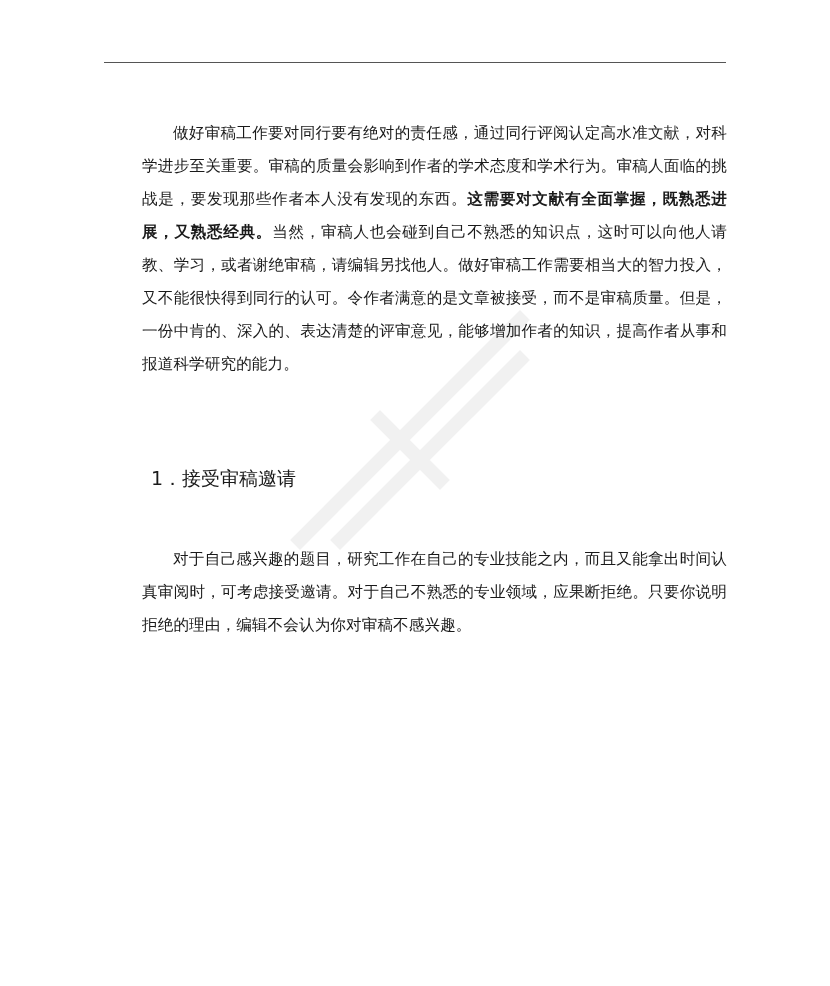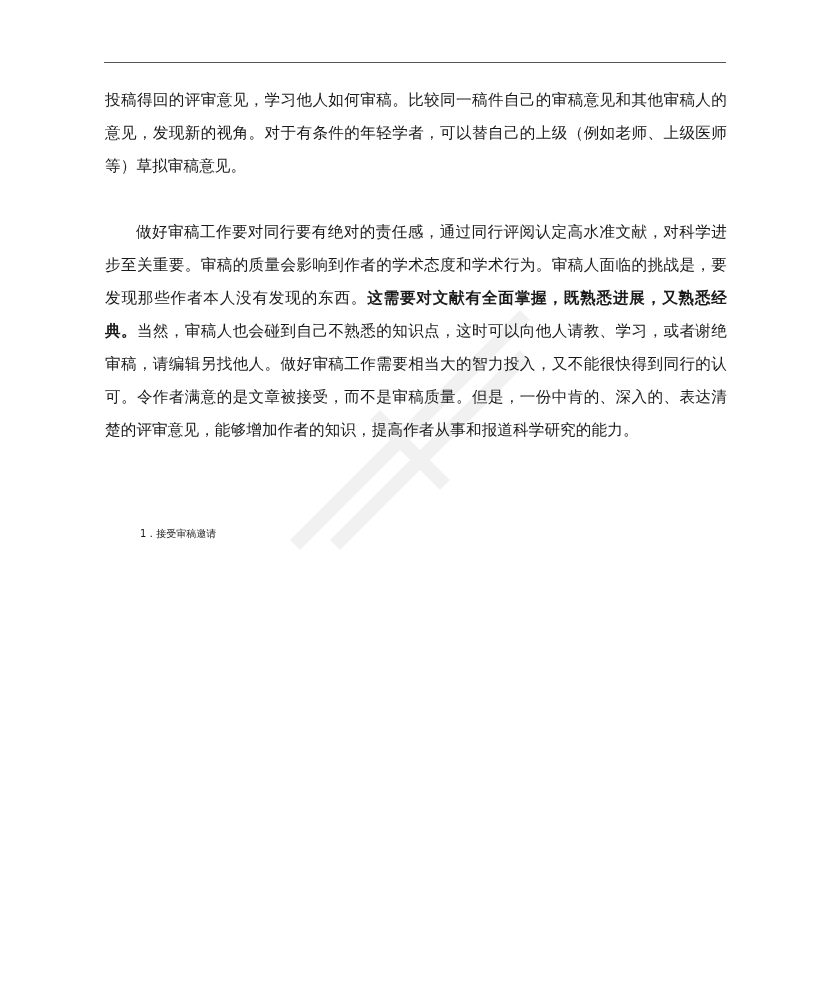--- a/index.html
+++ b/index.html
@@ -40,31 +40,32 @@
     .para {
       font-size: 15.6px;
       line-height: 33px;
       margin: 0;
       text-align: justify;
       text-justify: inter-ideograph;
       letter-spacing: 0.1px;
     }
     .para.indent {
       text-indent: 31px;
+      margin-left: 37px;
     }
     .gap {
       height: 33px;
     }
     .bold {
       font-weight: bold;
     }
     .heading {
-      font-size: 10px;
+      font-size: 19px;
       line-height: 33px;
-      margin: 4px;
+      margin: 15px;
       padding-left: 31px;
     }
     .watermark {
       position: absolute;
       left: 280px;
       top: 300px;
       width: 260px;
       height: 260px;
       pointer-events: none;
       opacity: 0.05;
@@ -78,32 +79,32 @@
 
   <svg class="watermark" viewBox="0 0 260 260">
     <g fill="none" stroke="#000" stroke-width="14" stroke-linecap="square">
       <path d="M20 240 L240 20"></path>
       <path d="M60 240 L240 60"></path>
       <path d="M100 120 L160 180"></path>
     </g>
   </svg>
 
   <div class="content">
-    <p class="para">投稿得回的评审意见，学习他人如何审稿。比较同一稿件自己的审稿意见和其他审稿人的意见，发现新的视角。对于有条件的年轻学者，可以替自己的上级（例如老师、上级医师等）草拟审稿意见。</p>
 
     <div class="gap"></div>
 
     <p class="para indent"><span>做好审稿工作要对同行要有绝对的责任感，通过同行评阅认定高水准文献，对科学进步至关重要。审稿的质量会影响到作者的学术态度和学术行为。审稿人面临的挑战是，要发现那些作者本人没有发现的东西。</span><span class="bold">这需要对文献有全面掌握，既熟悉进展，又熟悉经典。</span><span>当然，审稿人也会碰到自己不熟悉的知识点，这时可以向他人请教、学习，或者谢绝审稿，请编辑另找他人。做好审稿工作需要相当大的智力投入，又不能很快得到同行的认可。令作者满意的是文章被接受，而不是审稿质量。但是，一份中肯的、深入的、表达清楚的评审意见，能够增加作者的知识，提高作者从事和报道科学研究的能力。</span></p>
 
     <div class="gap"></div>
 
 
     <div class="gap"></div>
 
     <p class="heading">1．接受审稿邀请</p>
 
     <div class="gap"></div>
 
+    <p class="para indent">对于自己感兴趣的题目，研究工作在自己的专业技能之内，而且又能拿出时间认真审阅时，可考虑接受邀请。对于自己不熟悉的专业领域，应果断拒绝。只要你说明拒绝的理由，编辑不会认为你对审稿不感兴趣。</p>
 
     <div class="gap"></div>
 
   </div>
 </div>
 
 </body></html>

